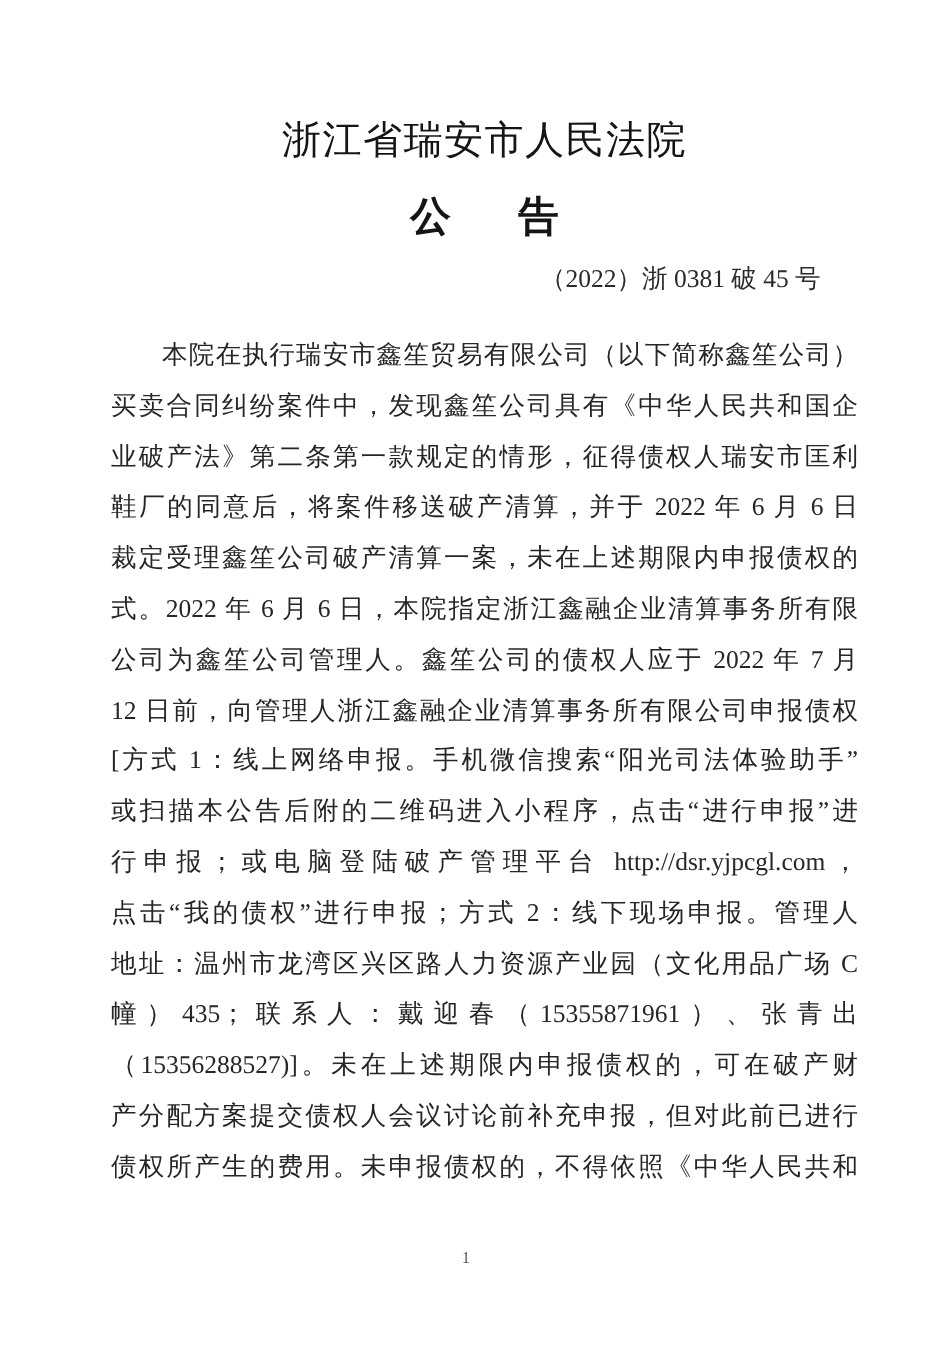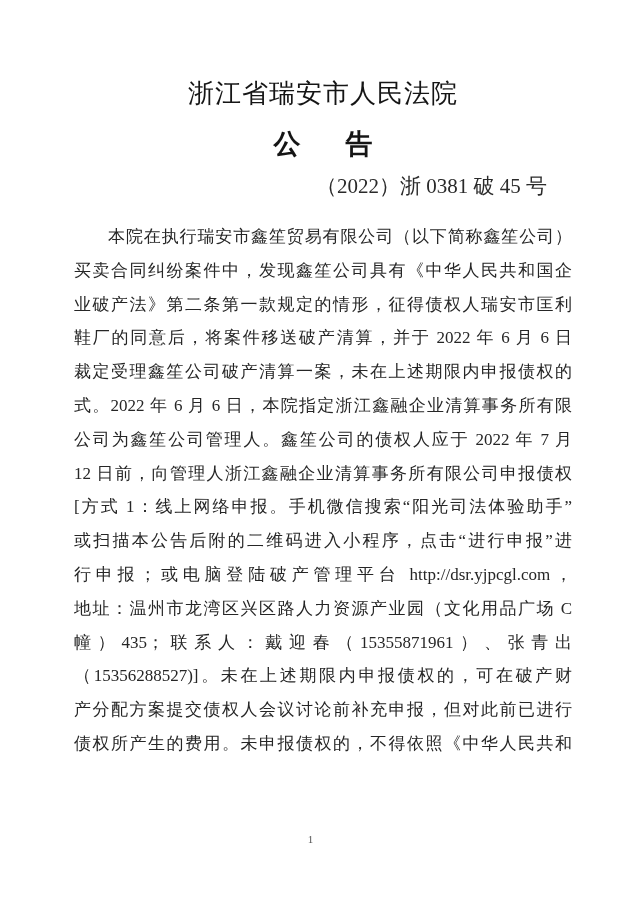--- a/index.html
+++ b/index.html
@@ -30,21 +30,21 @@
     line-height: 28px;
     font-weight: bold;
     letter-spacing: 9px;
     padding-left: 9px; 
     color: #151515;
   }
   .case-number {
     margin-top: 18px;
     text-align: right;
     padding-right: 25px;
-    font-size: 21px;
+    font-size: 17px;
     line-height: 20px;
     color: #2a2a2a;
   }
   .body-text { margin-top: 24px; }
   .body-line {
     font-size: 17px;
     line-height: 33.8px;
     height: 33.8px;
     text-align: justify;
     text-align-last: justify;
@@ -77,20 +77,21 @@
     <div class="body-line">买卖合同纠纷案件中，发现鑫笙公司具有《中华人民共和国企</div>
     <div class="body-line">业破产法》第二条第一款规定的情形，征得债权人瑞安市匡利</div>
     <div class="body-line">鞋厂的同意后，将案件移送破产清算，并于 2022 年 6 月 6 日</div>
     <div class="body-line">裁定受理鑫笙公司破产清算一案，未在上述期限内申报债权的</div>
     <div class="body-line">式。2022 年 6 月 6 日，本院指定浙江鑫融企业清算事务所有限</div>
     <div class="body-line">公司为鑫笙公司管理人。鑫笙公司的债权人应于 2022 年 7 月</div>
     <div class="body-line">12 日前，向管理人浙江鑫融企业清算事务所有限公司申报债权</div>
     <div class="body-line">[方式 1：线上网络申报。手机微信搜索“阳光司法体验助手”</div>
     <div class="body-line">或扫描本公告后附的二维码进入小程序，点击“进行申报”进</div>
     <div class="body-line">行申报；或电脑登陆破产管理平台 http://dsr.yjpcgl.com，</div>
+    <div class="body-line">点击“我的债权”进行申报；方式 2：线下现场申报。管理人</div>
     <div class="body-line">地址：温州市龙湾区兴区路人力资源产业园（文化用品广场 C</div>
     <div class="body-line">幢）435；联系人：戴迎春（15355871961）、张青出</div>
     <div class="body-line">（15356288527)]。未在上述期限内申报债权的，可在破产财</div>
     <div class="body-line">产分配方案提交债权人会议讨论前补充申报，但对此前已进行</div>
     <div class="body-line">债权所产生的费用。未申报债权的，不得依照《中华人民共和</div>
   </div>
 
   <div class="page-number">1</div>
 
 </div>

